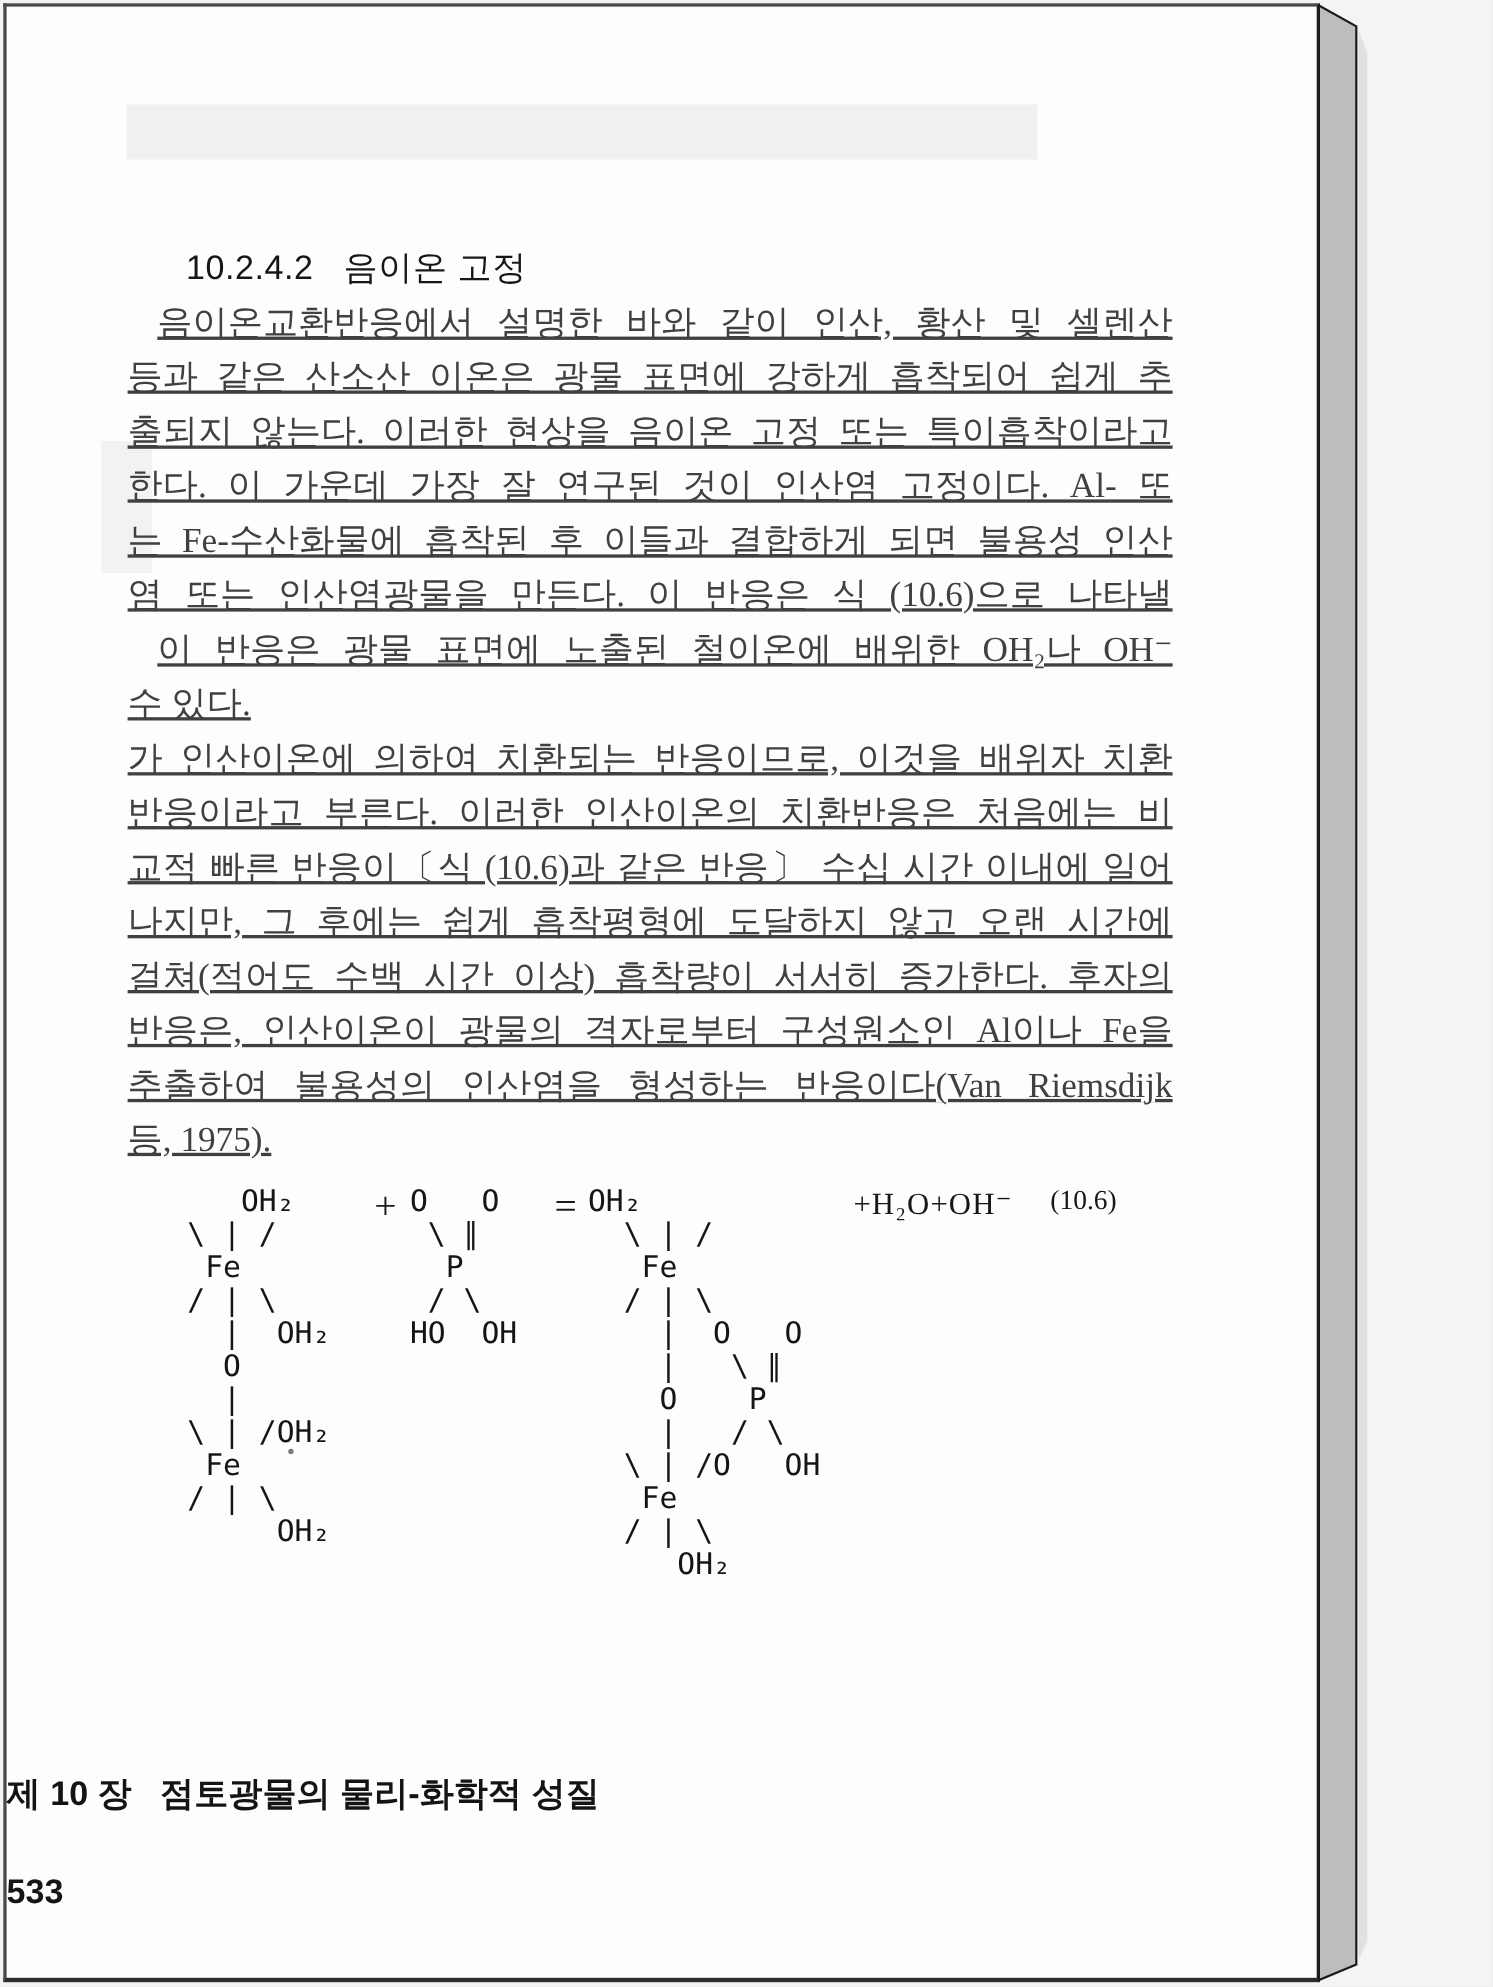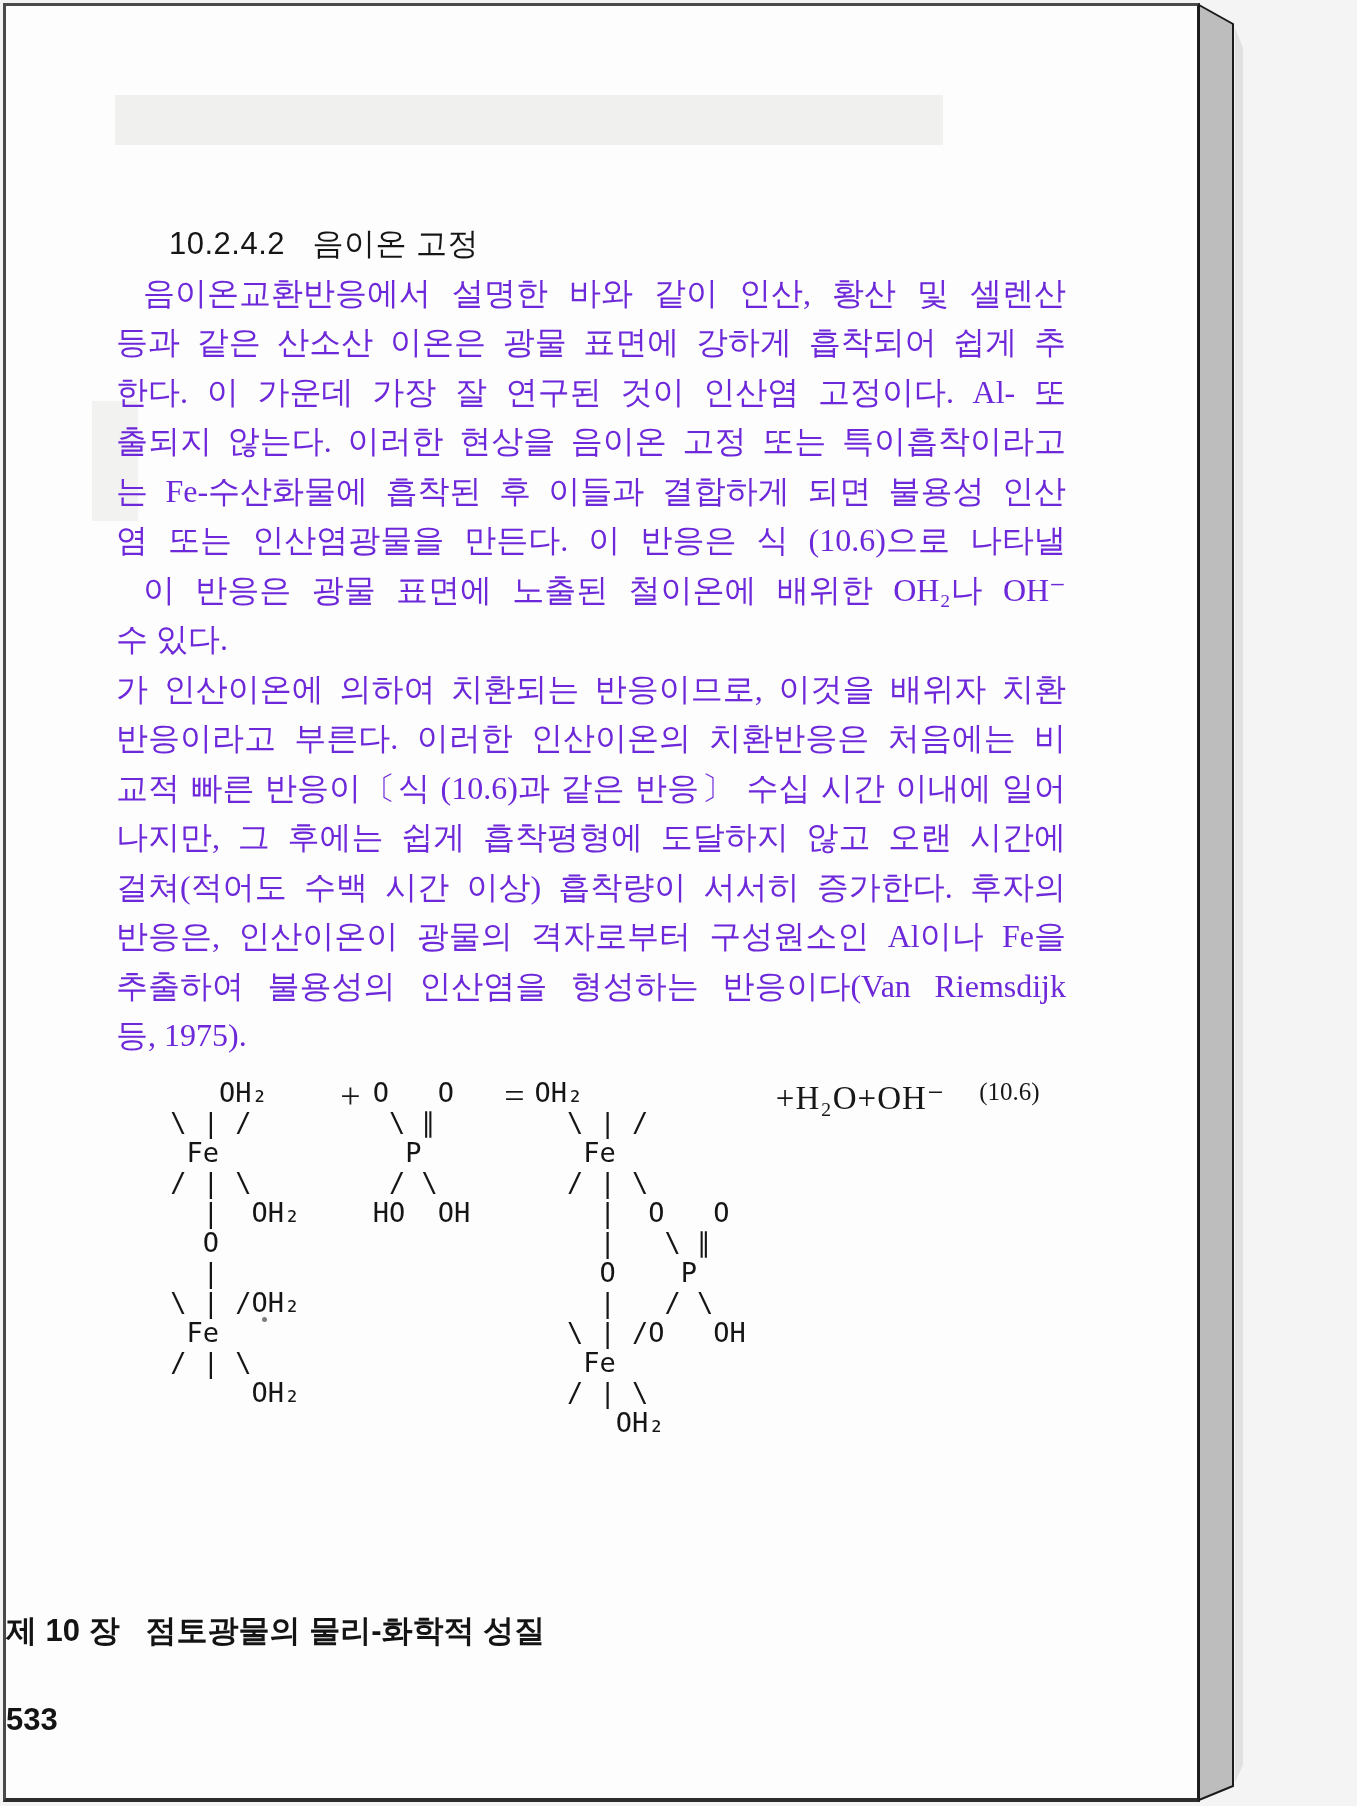--- a/index.html
+++ b/index.html
@@ -26,38 +26,38 @@
     background:#f2f2f0;
   }
   .body-text { position:absolute; left:110px; top:213px; width:950px; }
   .heading {
     font-family:"Liberation Sans","DejaVu Sans",sans-serif;
     font-size:31px; font-weight:500; color:#161616;
     height:49.5px; line-height:49.5px;
     padding-left:53px; white-space:pre; letter-spacing:0.5px;
   }
   .line {
-    font-size:32px; color:#6d28d9;
+    font-size:32px; color:#404040;
     height:49.5px; line-height:49.5px;
-    text-align:justify; text-align-last:justify;
+    text-align:justify; text-align-last:justify;text-decoration:underline;
   }
   .line.indent { padding-left:27px; }
   .line.plain { text-align:left; text-align-last:left; }
   .equation {
     position:absolute; left:148px; top:1072px; width:930px;
     display:flex; align-items:flex-start; color:#171717;
   }
   .struct {
     font-family:"DejaVu Sans Mono","Liberation Mono",monospace;
     font-size:27px; line-height:30px; color:#151515; white-space:pre;
   }
   .op { font-size:36px; line-height:1; color:#1a1a1a; }
   .eq-plus   { margin:0 12px 0 40px; }
   .eq-equals { margin:0 10px 0 34px; }
-  .eq-byproducts { font-size:33px; margin-left:30px; letter-spacing:1px; white-space:pre; }
+  .eq-byproducts { font-size:28px; margin-left:30px; letter-spacing:1px; white-space:pre; }
   .eq-number { font-size:25px; margin-left:34px; white-space:pre; }
   .footer {
     position:absolute; left:0; top:1600px; width:1060px;
     display:flex; justify-content:flex-end; align-items:baseline; gap:40px;
     font-family:"Liberation Sans","DejaVu Sans",sans-serif;
     font-weight:bold; font-size:31px; line-height:49px; color:#141414;
     white-space:pre;
     flex-direction:column;
   }
   .stray-dot {
@@ -71,22 +71,22 @@
 
 <div class="canvas">
   <div class="page">
     <div class="scan-band"></div>
     <div class="scan-smudge"></div>
 
     <div class="body-text">
       <div class="heading">10.2.4.2   음이온 고정</div>
       <div class="line indent">음이온교환반응에서 설명한 바와 같이 인산, 황산 및 셀렌산</div>
       <div class="line">등과 같은 산소산 이온은 광물 표면에 강하게 흡착되어 쉽게 추</div>
+      <div class="line">출되지 않는다. 이러한 현상을 음이온 고정 또는 특이흡착이라고</div>
       <div class="line">한다. 이 가운데 가장 잘 연구된 것이 인산염 고정이다. Al- 또</div>
-      <div class="line">출되지 않는다. 이러한 현상을 음이온 고정 또는 특이흡착이라고</div>
       <div class="line">는 Fe-수산화물에 흡착된 후 이들과 결합하게 되면 불용성 인산</div>
       <div class="line">염 또는 인산염광물을 만든다. 이 반응은 식 (10.6)으로 나타낼</div>
       <div class="line indent">이 반응은 광물 표면에 노출된 철이온에 배위한 OH₂나 OH⁻</div>
       <div class="line plain">수 있다.</div>
       <div class="line">가 인산이온에 의하여 치환되는 반응이므로, 이것을 배위자 치환</div>
       <div class="line">반응이라고 부른다. 이러한 인산이온의 치환반응은 처음에는 비</div>
       <div class="line">교적 빠른 반응이〔식 (10.6)과 같은 반응〕 수십 시간 이내에 일어</div>
       <div class="line">나지만, 그 후에는 쉽게 흡착평형에 도달하지 않고 오랜 시간에</div>
       <div class="line">걸쳐(적어도 수백 시간 이상) 흡착량이 서서히 증가한다. 후자의</div>
       <div class="line">반응은, 인산이온이 광물의 격자로부터 구성원소인 Al이나 Fe을</div>

